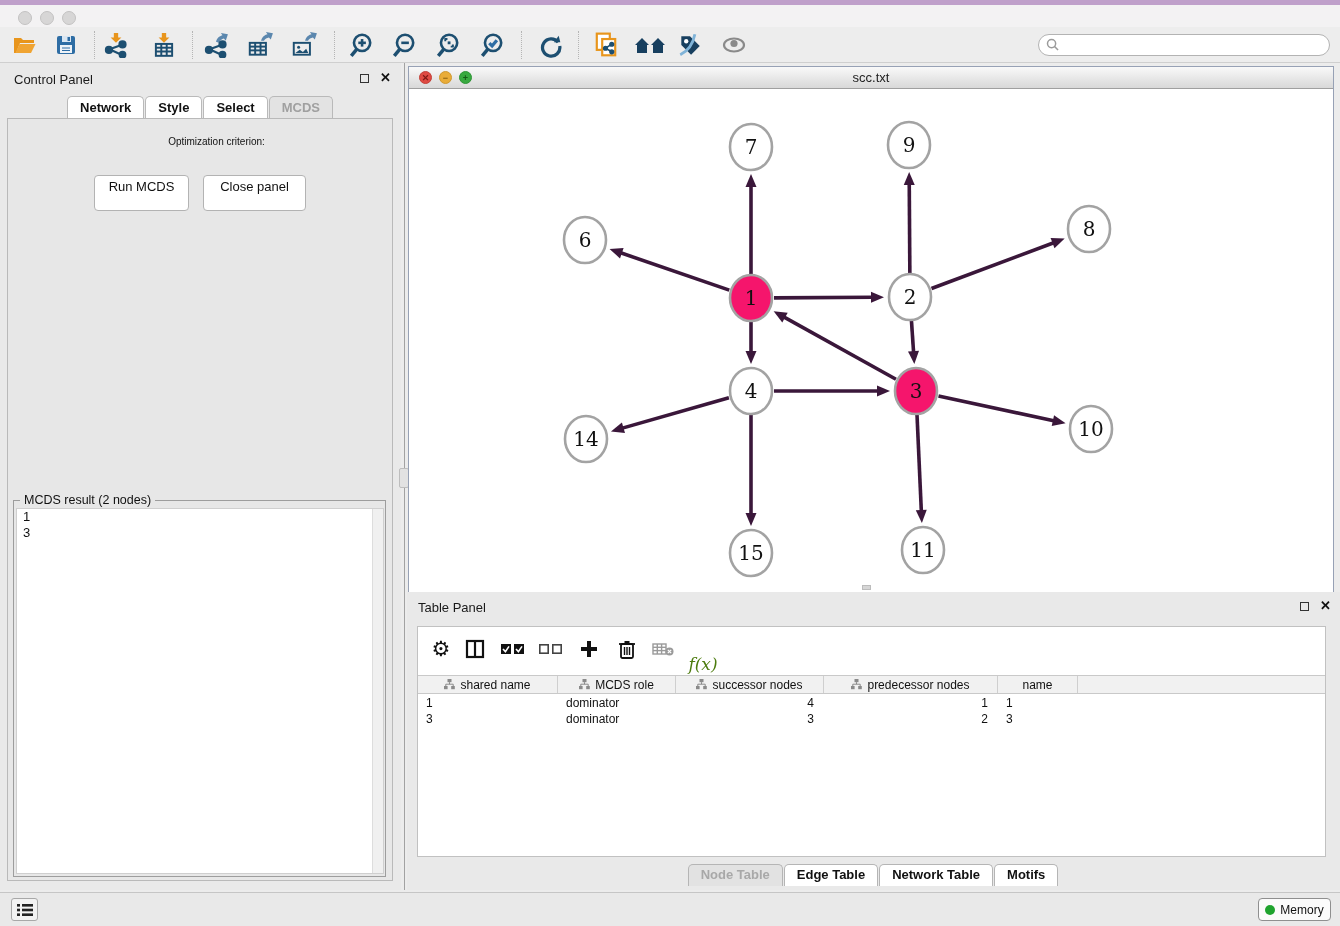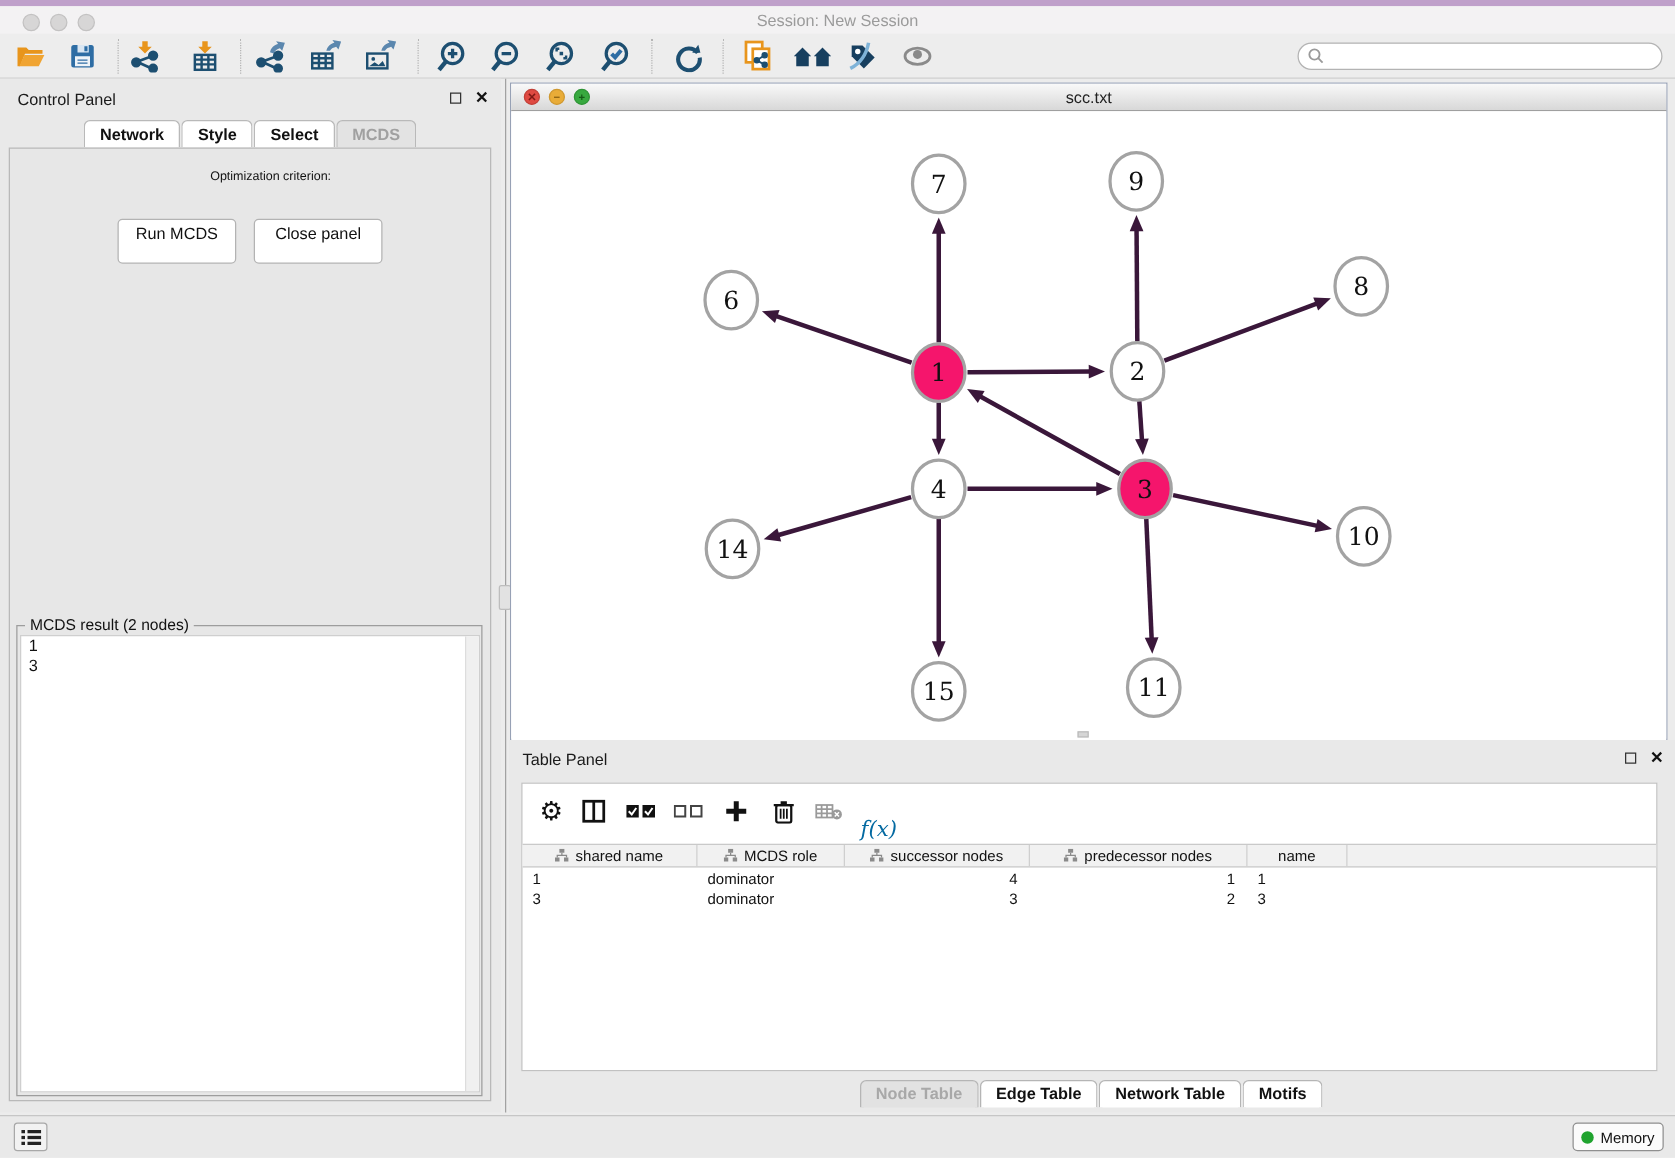--- a/index.html
+++ b/index.html
@@ -49,21 +49,21 @@
   .netwin-title { position:absolute; top:3px; width:100%; text-align:center; font-size:13px; color:#222; }
   .netcanvas { position:absolute; left:0; top:22px; width:924px; height:503px; background:#fff; }
   .net-splitter { position:absolute; left:453px; bottom:1px; width:9px; height:5px; background:#d6d6d6; border:1px solid #bcbcbc; }
 
   
   .tp { position:absolute; left:407px; top:592px; width:933px; height:298px; background:#e9e9e9; }
   .tp-container { position:absolute; left:10px; top:34px; width:909px; height:231px; background:#fff; border:1px solid #c1c1c1; }
   .tp-toolbar { position:absolute; left:0; top:0; width:100%; height:42px; }
   .tp-ico { position:absolute; top:9px; width:26px; height:26px; display:flex; align-items:center; justify-content:center; }
   .gear-glyph { font-size:21px; color:#111; }
-  .fx-glyph { font-family:"DejaVu Serif", serif; font-style:italic; font-size:17px; color:#0369a1;margin-top:29px; }
+  .fx-glyph { font-family:"DejaVu Serif", serif; font-style:italic; font-size:17px; color:#4d7c0f;margin-top:29px; }
   .thead { position:absolute; left:0; top:48px; width:100%; height:19px; background:#f1f1f1; border-top:1px solid #c9c9c9; border-bottom:1px solid #c9c9c9; display:flex; }
   .th { height:100%; border-right:1px solid #cfcfcf; display:flex; align-items:center; justify-content:center; gap:5px; font-size:12px; color:#111; }
   .tbody { position:absolute; left:0; top:68px; width:100%; }
   .trow { display:flex; height:16px; }
   .td { font-size:12px; color:#111; line-height:16px; white-space:nowrap; overflow:hidden; }
   .td.left { text-align:left; padding-left:8px; }
   .td.right { text-align:right; padding-right:10px; }
   .c0{width:140px;} .c1{width:118px;} .c2{width:148px;} .c3{width:174px;} .c4{width:80px;}
   .tp-tabs { position:absolute; left:0; top:272px; width:100%; text-align:center; }
   .tp-tab { display:inline-block; height:22px; line-height:20px; padding:0 12px; background:#fff; border:1px solid #b5b5b5; border-bottom:none; border-radius:5px 5px 0 0; font-size:13px; font-weight:600; color:#111; margin-right:1px; }
@@ -78,21 +78,20 @@
 </head>
 <body>
 
 <div class="screen">
 
   <div class="purple-strip"></div>
   <div class="titlebar">
     <span class="tl-dot" style="left:18px"></span>
     <span class="tl-dot" style="left:40px"></span>
     <span class="tl-dot" style="left:62px"></span>
-    <div class="win-title">Session: New Session</div>
   </div>
 
   <div class="toolbar">
     <span class="tb-icon" style="left:10px">
       <svg width="26" height="24" viewBox="0 0 24 24">
           <path d="M2 5h7l2 2h11v3H8L4 20H2z" fill="#e8951c"></path>
           <path d="M3.5 20l4-9h16l-4.5 9z" fill="#f0a432"></path>
         </svg>
     </span>
     <span class="tb-icon" style="left:52px">

